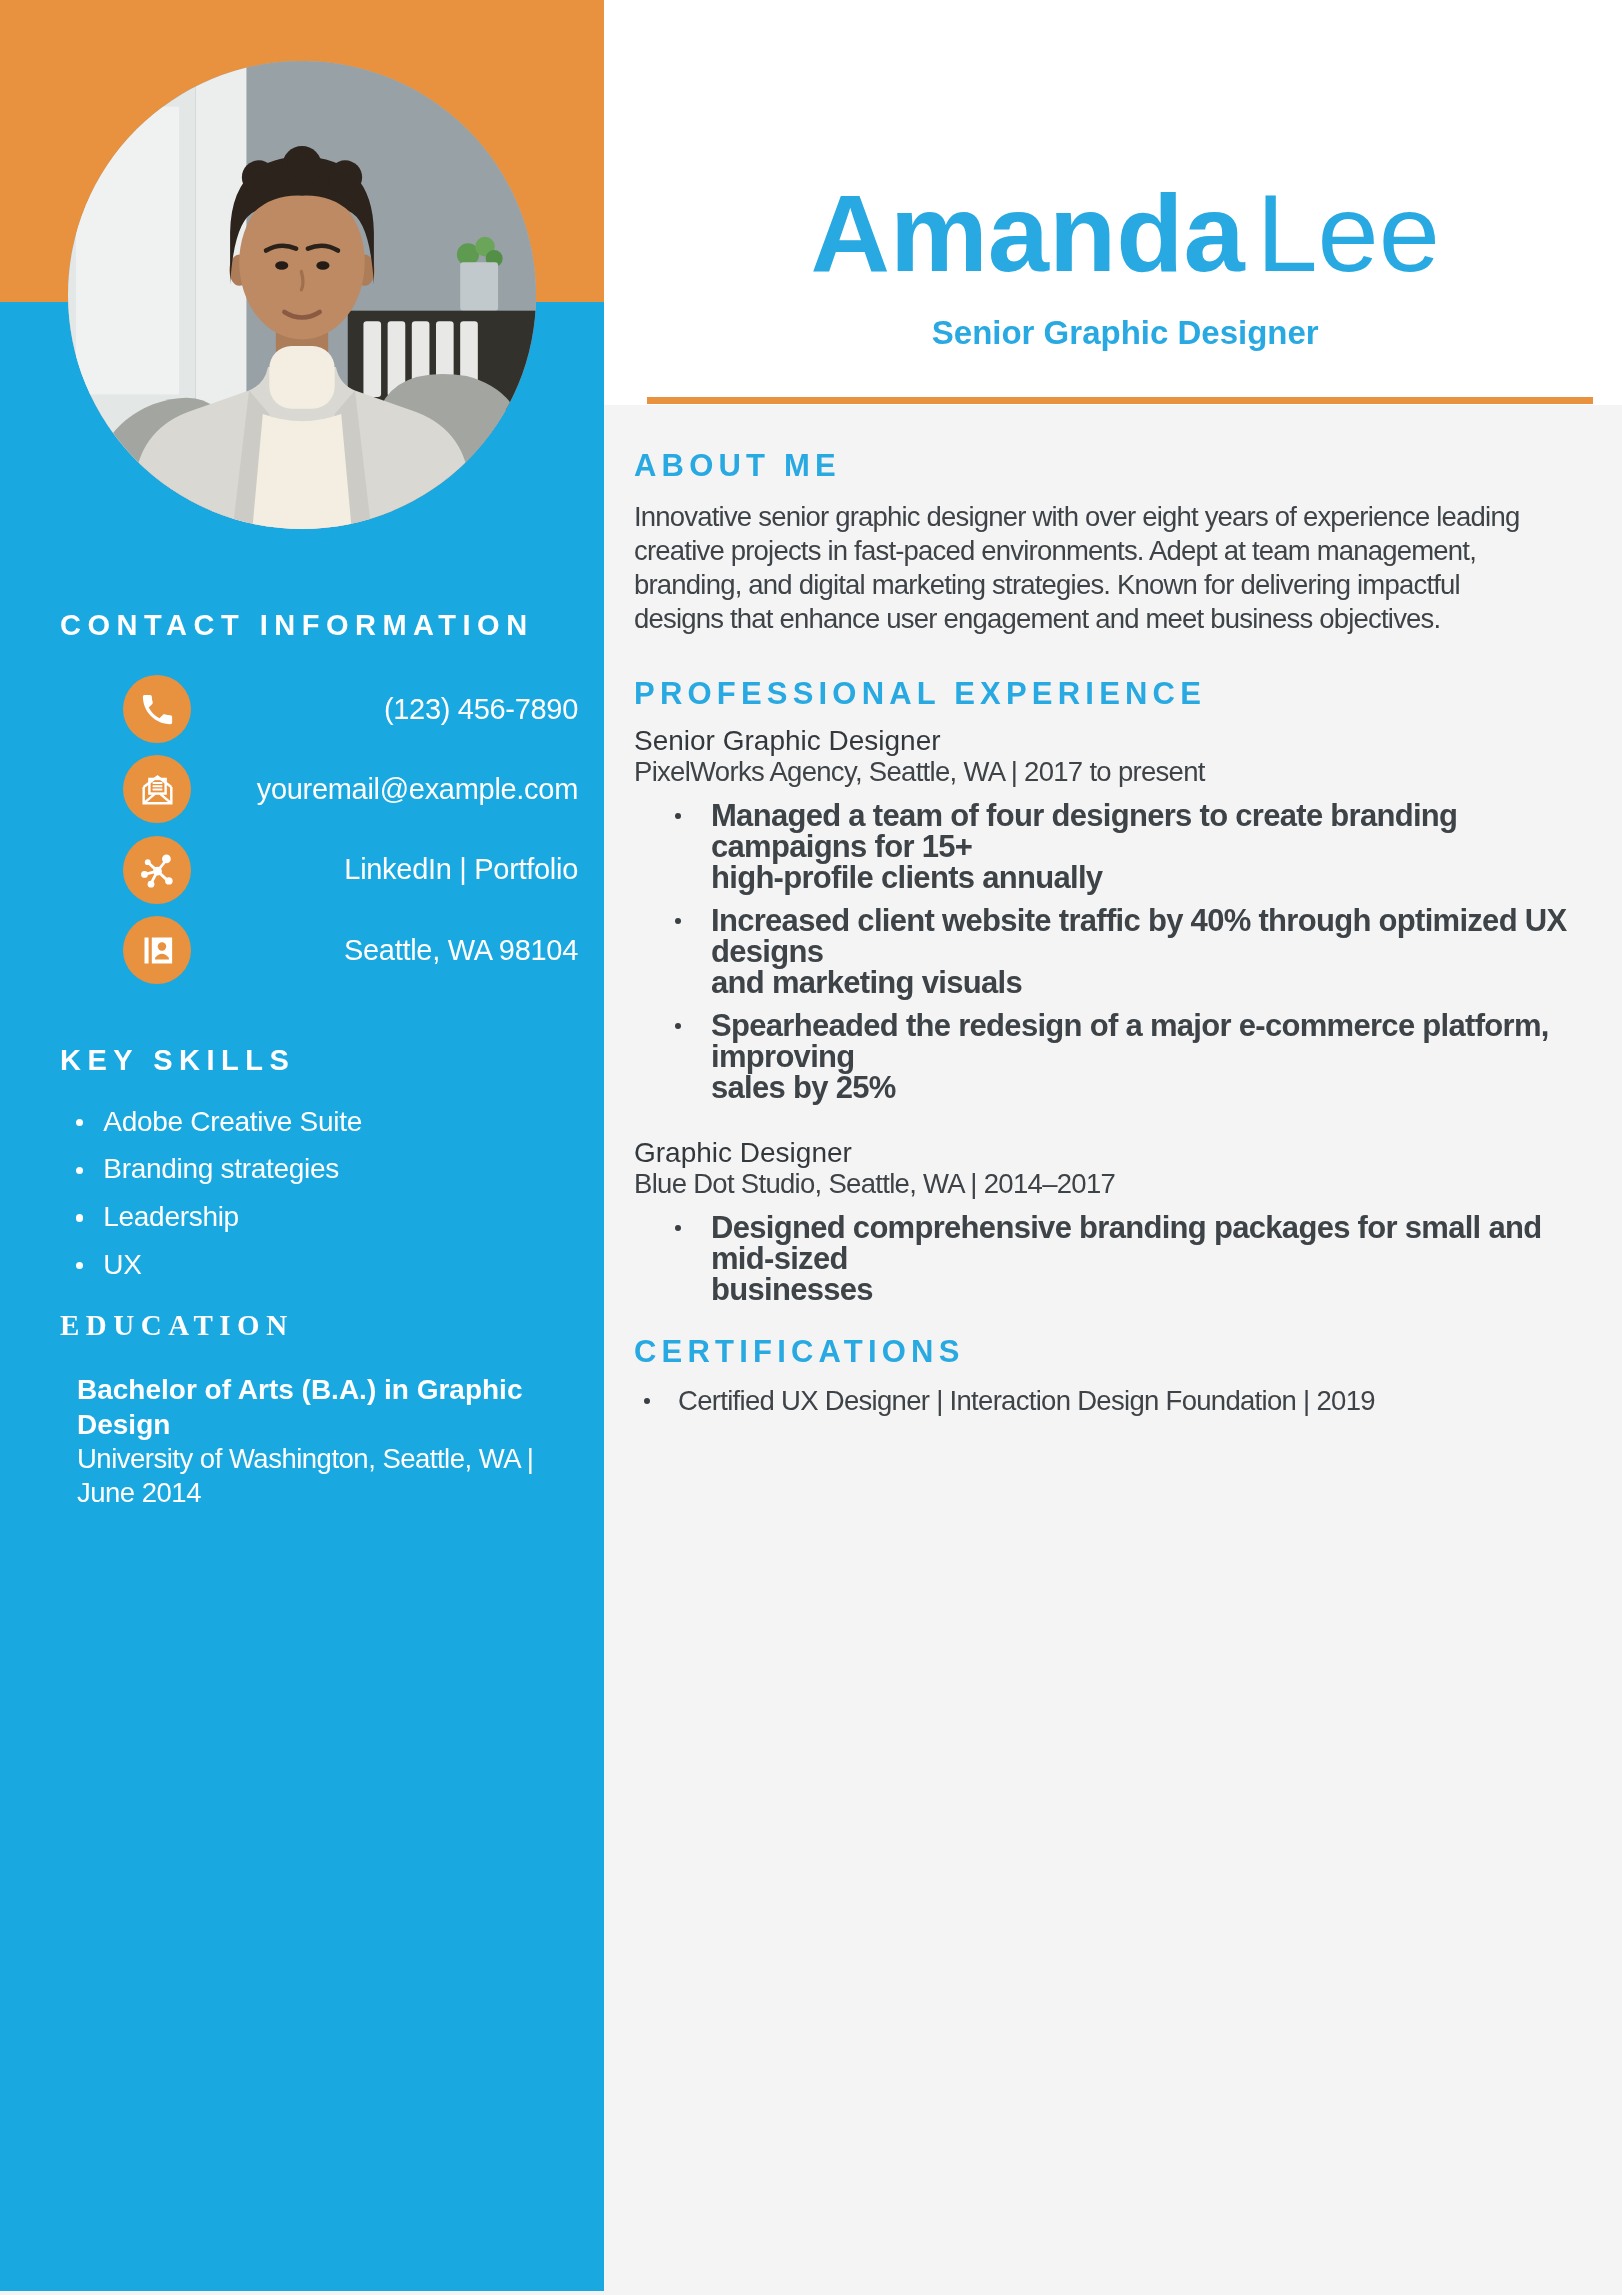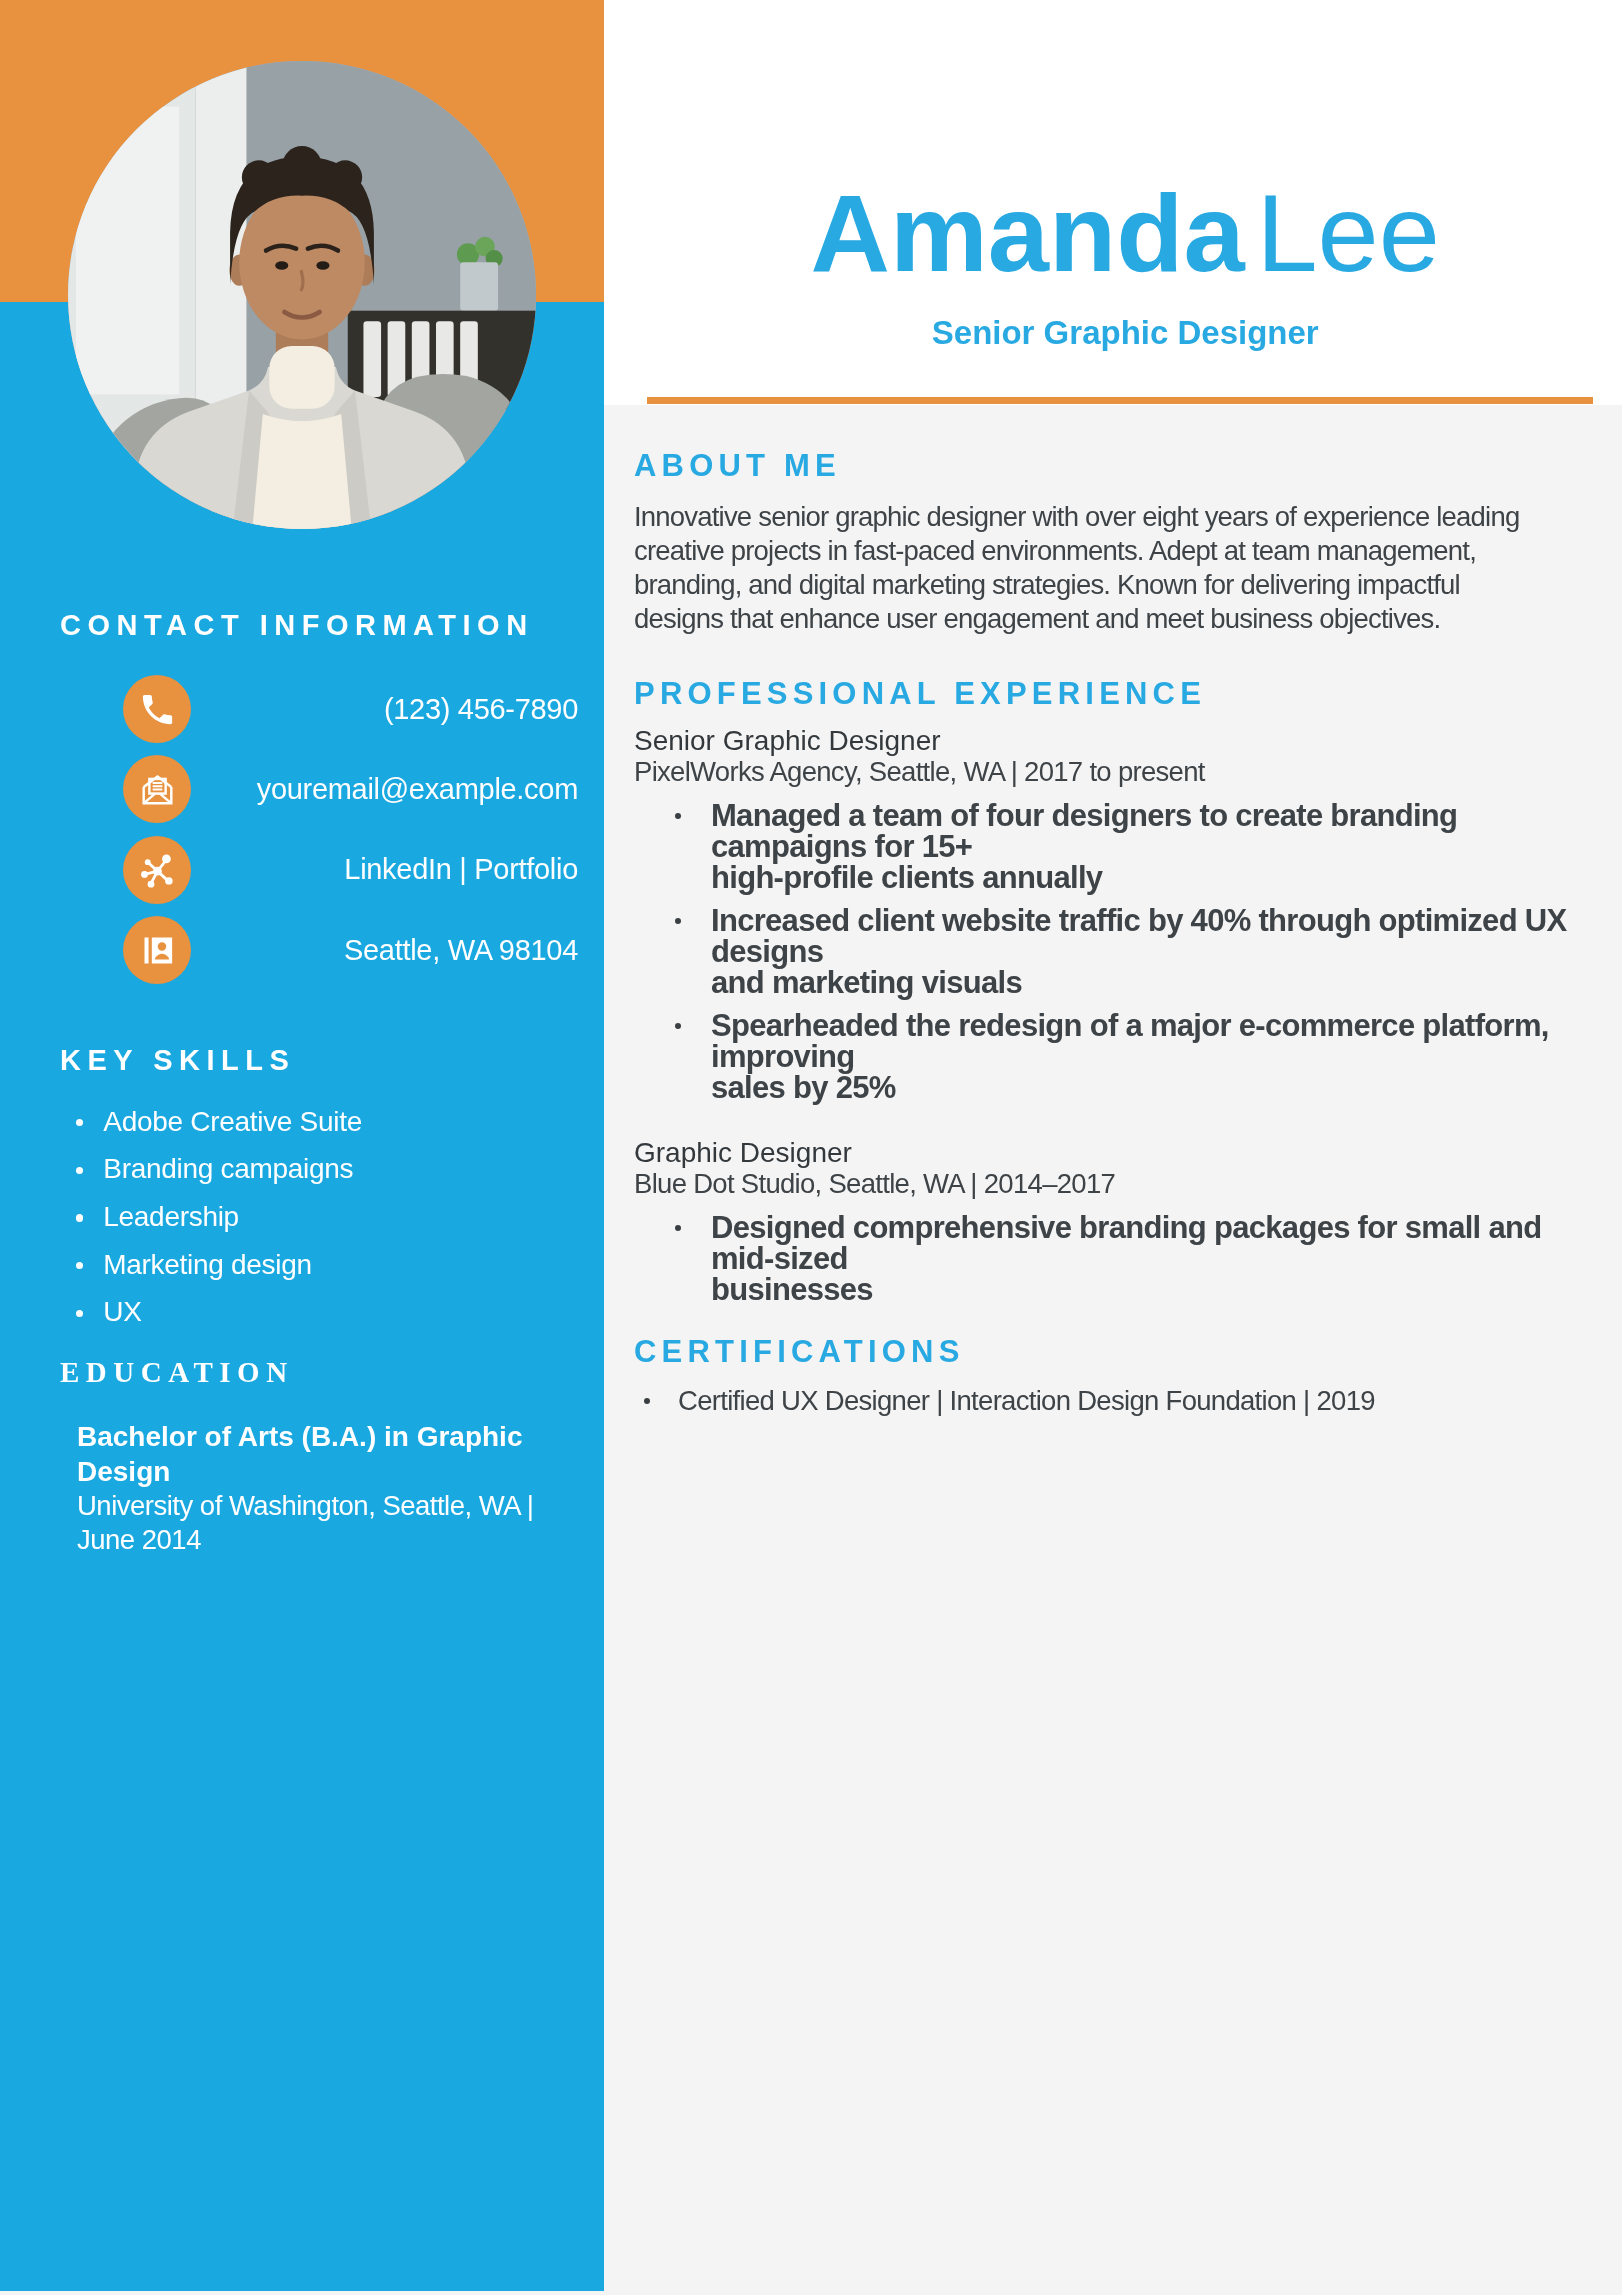--- a/index.html
+++ b/index.html
@@ -182,23 +182,22 @@
               <path d="M21 33 q8.5 -10 17 0 l0 2 l-17 0 z" fill="#E8913E"></path>
             </svg>
           </span>
           <span class="c-text">Seattle, WA 98104</span>
         </div>
       </div>
 
       <h2 class="side-title skills-title">KEY SKILLS</h2>
       <ul class="skill-list">
         <li class="skill-item"><span class="skill-dot"></span><span>Adobe Creative Suite</span></li>
-        <li class="skill-item"><span class="skill-dot"></span><span>Branding campaigns</span></li>
+        <li class="skill-item"><span class="skill-dot"></span><span>Branding strategies</span></li>
         <li class="skill-item"><span class="skill-dot"></span><span>Leadership</span></li>
-        <li class="skill-item"><span class="skill-dot"></span><span>Marketing design</span></li>
         <li class="skill-item"><span class="skill-dot"></span><span>UX</span></li>
       </ul>
 
       <h2 class="side-title edu-title">EDUCATION</h2>
       <div class="edu-degree">Bachelor of Arts (B.A.) in Graphic
 Design</div>
       <div class="edu-meta">University of Washington, Seattle, WA |
 June 2014</div>
     </div>
   </aside>

